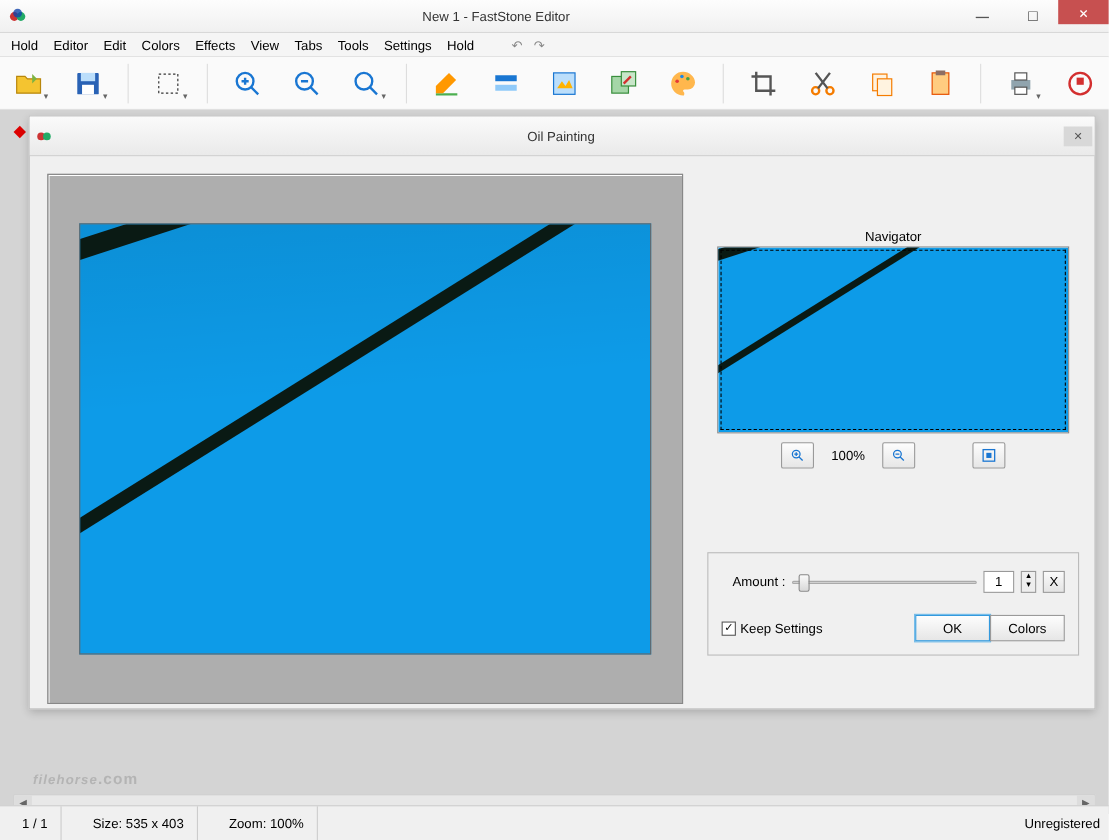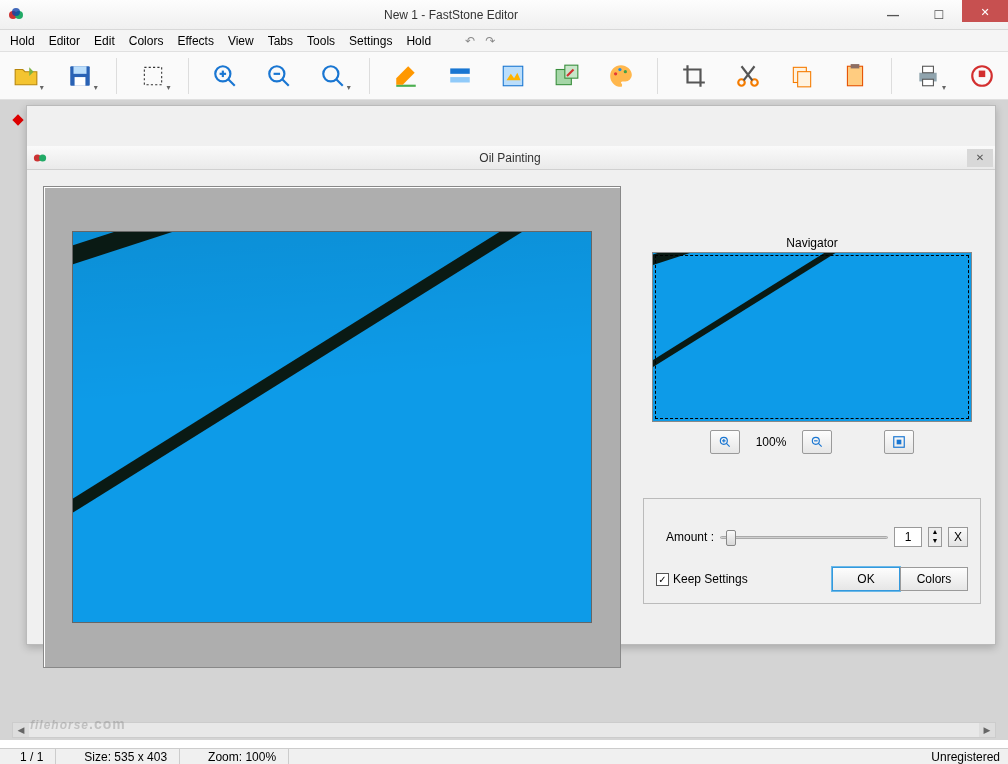--- a/index.html
+++ b/index.html
@@ -28,21 +28,21 @@
 .toolbtn svg { width:26px; height:26px; }
 .tool-sep { width:1px; height:36px; background:#ddd; margin:0 2px;}
 .dropdown-arrow {font-size:8px; color:#666; position:absolute; right:2px; bottom:6px;}
 
 
 .workspace { position:absolute; top:100px; left:0; right:0; bottom:24px; background:#d4d4d4; }
 .red-marker { position:absolute; top:116px; left:14px; width:8px; height:8px; background:#d00; transform:rotate(45deg);}
 
 
 .dialog { position:absolute; top:105px; left:26px; width:970px; height:540px; background:#f0f0f0; border:1px solid #bababa; box-shadow:0 3px 8px rgba(0,0,0,.2);}
-.dlg-title { height:24px; background:linear-gradient(#fafafa,#eaeaea); border-bottom:1px solid #d0d0d0; display:flex; align-items:center;margin-top:40px;}
+.dlg-title { height:36px; background:linear-gradient(#fafafa,#eaeaea); border-bottom:1px solid #d0d0d0; display:flex; align-items:center;}
 .dlg-title .dlg-icon { width:14px; height:14px; margin:0 6px;}
 .dlg-title .dlg-text { flex:1; text-align:center; color:#333;}
 .dlg-close { width:26px; height:18px; background:#d8d8d8; color:#555; display:flex; align-items:center; justify-content:center; margin-right:2px; cursor:default;}
 .dlg-close::before{content:"✕"; font-size:10px;}
 
 .dlg-body { display:flex; height:calc(100% - 24px); }
 
 
 .preview-wrap { width:610px; padding:16px; }
 .preview-frame { width:100%; height:100%; background:#aeaeae; border:1px solid #888; display:flex; align-items:center; justify-content:center; box-shadow: inset 1px 1px 0 #fff;}
@@ -58,21 +58,21 @@
 .nav-box { border:1px solid #888; background:#fff; width:320px; height:170px; position:relative; overflow:hidden; margin:0 auto;}
 .nav-img { position:absolute; inset:0; background:#0d9be8;}
 .nav-img .stripe.s1 { height:10px; top:18px;}
 .nav-img .stripe.s2 { height:6px; top:120px;}
 .nav-sel { position:absolute; inset:2px; border:1px dashed #000;}
 .nav-controls { display:flex; align-items:center; justify-content:center; gap:12px; margin-top:8px;}
 .nbtn { width:30px; height:24px; border:1px solid #9a9a9a; background:linear-gradient(#fdfdfd,#e6e6e6); display:flex; align-items:center; justify-content:center; cursor:default; border-radius:2px;}
 .nbtn.fit { margin-left:40px;}
 .zoom-label { padding:0 4px;}
 
-.settings-box { border:1px solid #bbb; margin-top:44px; padding:28px 12px 12px; background:#f0f0f0;}
+.settings-box { border:1px solid #bbb; margin-top:76px; padding:16px 12px 12px; background:#f0f0f0;}
 .amount-row { display:flex; align-items:center; gap:6px; margin-bottom:20px;}
 .amount-row label { width:58px; text-align:right;}
 .slider { flex:1; height:18px; position:relative;}
 .slider-track { position:absolute; left:0; right:0; top:8px; height:3px; background:#d0d0d0; border:1px solid #aaa; border-radius:2px;}
 .slider-thumb { position:absolute; top:2px; left:6px; width:10px; height:16px; background:linear-gradient(#fafafa,#d8d8d8); border:1px solid #888; border-radius:2px;}
 .num-input { width:28px; height:20px; border:1px solid #999; text-align:center; background:#fff;}
 .spinner { width:14px; height:20px; border:1px solid #999; display:flex; flex-direction:column; background:#eee;}
 .spinner div{flex:1; font-size:7px; text-align:center; line-height:8px; cursor:default;}
 .xbtn { width:20px; height:20px; border:1px solid #999; background:linear-gradient(#fafafa,#e4e4e4); text-align:center; line-height:18px; cursor:default;}
 
@@ -82,24 +82,24 @@
 .chk::before{content:"✓"; font-size:10px; color:#000;}
 .btn { width:68px; height:24px; border:1px solid #9a9a9a; background:linear-gradient(#fdfdfd,#e6e6e6); cursor:default;}
 .btn.ok { border:1px solid #3399dd; outline:1px solid #6bb8e8;}
 
 
 .hscroll { position:absolute; left:12px; right:12px; bottom:2px; height:16px; background:#e8e8e8; border:1px solid #ccc;}
 .hscroll .arrow{width:16px;height:14px;position:absolute;top:0;background:#ddd;display:flex;align-items:center;justify-content:center;font-size:9px;color:#666;}
 .hscroll .arrow.l{left:0;} .hscroll .arrow.r{right:0;}
 
 
-.statusbar { position:absolute; left:0; right:0; bottom:0; height:16px; background:#f0f0f0; border-top:1px solid #ccc; display:flex; align-items:center; padding:0 8px; gap:16px;}
+.statusbar { position:absolute; left:0; right:0; bottom:0; height:32px; background:#f0f0f0; border-top:1px solid #ccc; display:flex; align-items:center; padding:0 8px; gap:16px;}
 .statusbar .cell { border-right:1px solid #ccc; padding:0 12px; height:100%; display:flex; align-items:center;}
 .statusbar .spacer{flex:1;}
-.watermark { position:absolute; left:30px; bottom:28px; font-size:28px; font-weight:bold; color:rgba(120,120,120,.35); font-style:italic; letter-spacing:1px;}
+.watermark { position:absolute; left:30px; bottom:44px; font-size:28px; font-weight:bold; color:rgba(120,120,120,.35); font-style:italic; letter-spacing:1px;}
 .watermark small{font-size:14px; font-style:normal;}
 </style>
 </head>
 <body>
 
 <div class="titlebar">
   <svg class="app-icon" viewBox="0 0 16 16">
       <circle cx="5" cy="8" r="4" fill="#c33"></circle>
       <circle cx="11" cy="8" r="4" fill="#2a6"></circle>
       <circle cx="8" cy="5" r="4" fill="#14a" opacity=".8"></circle>

